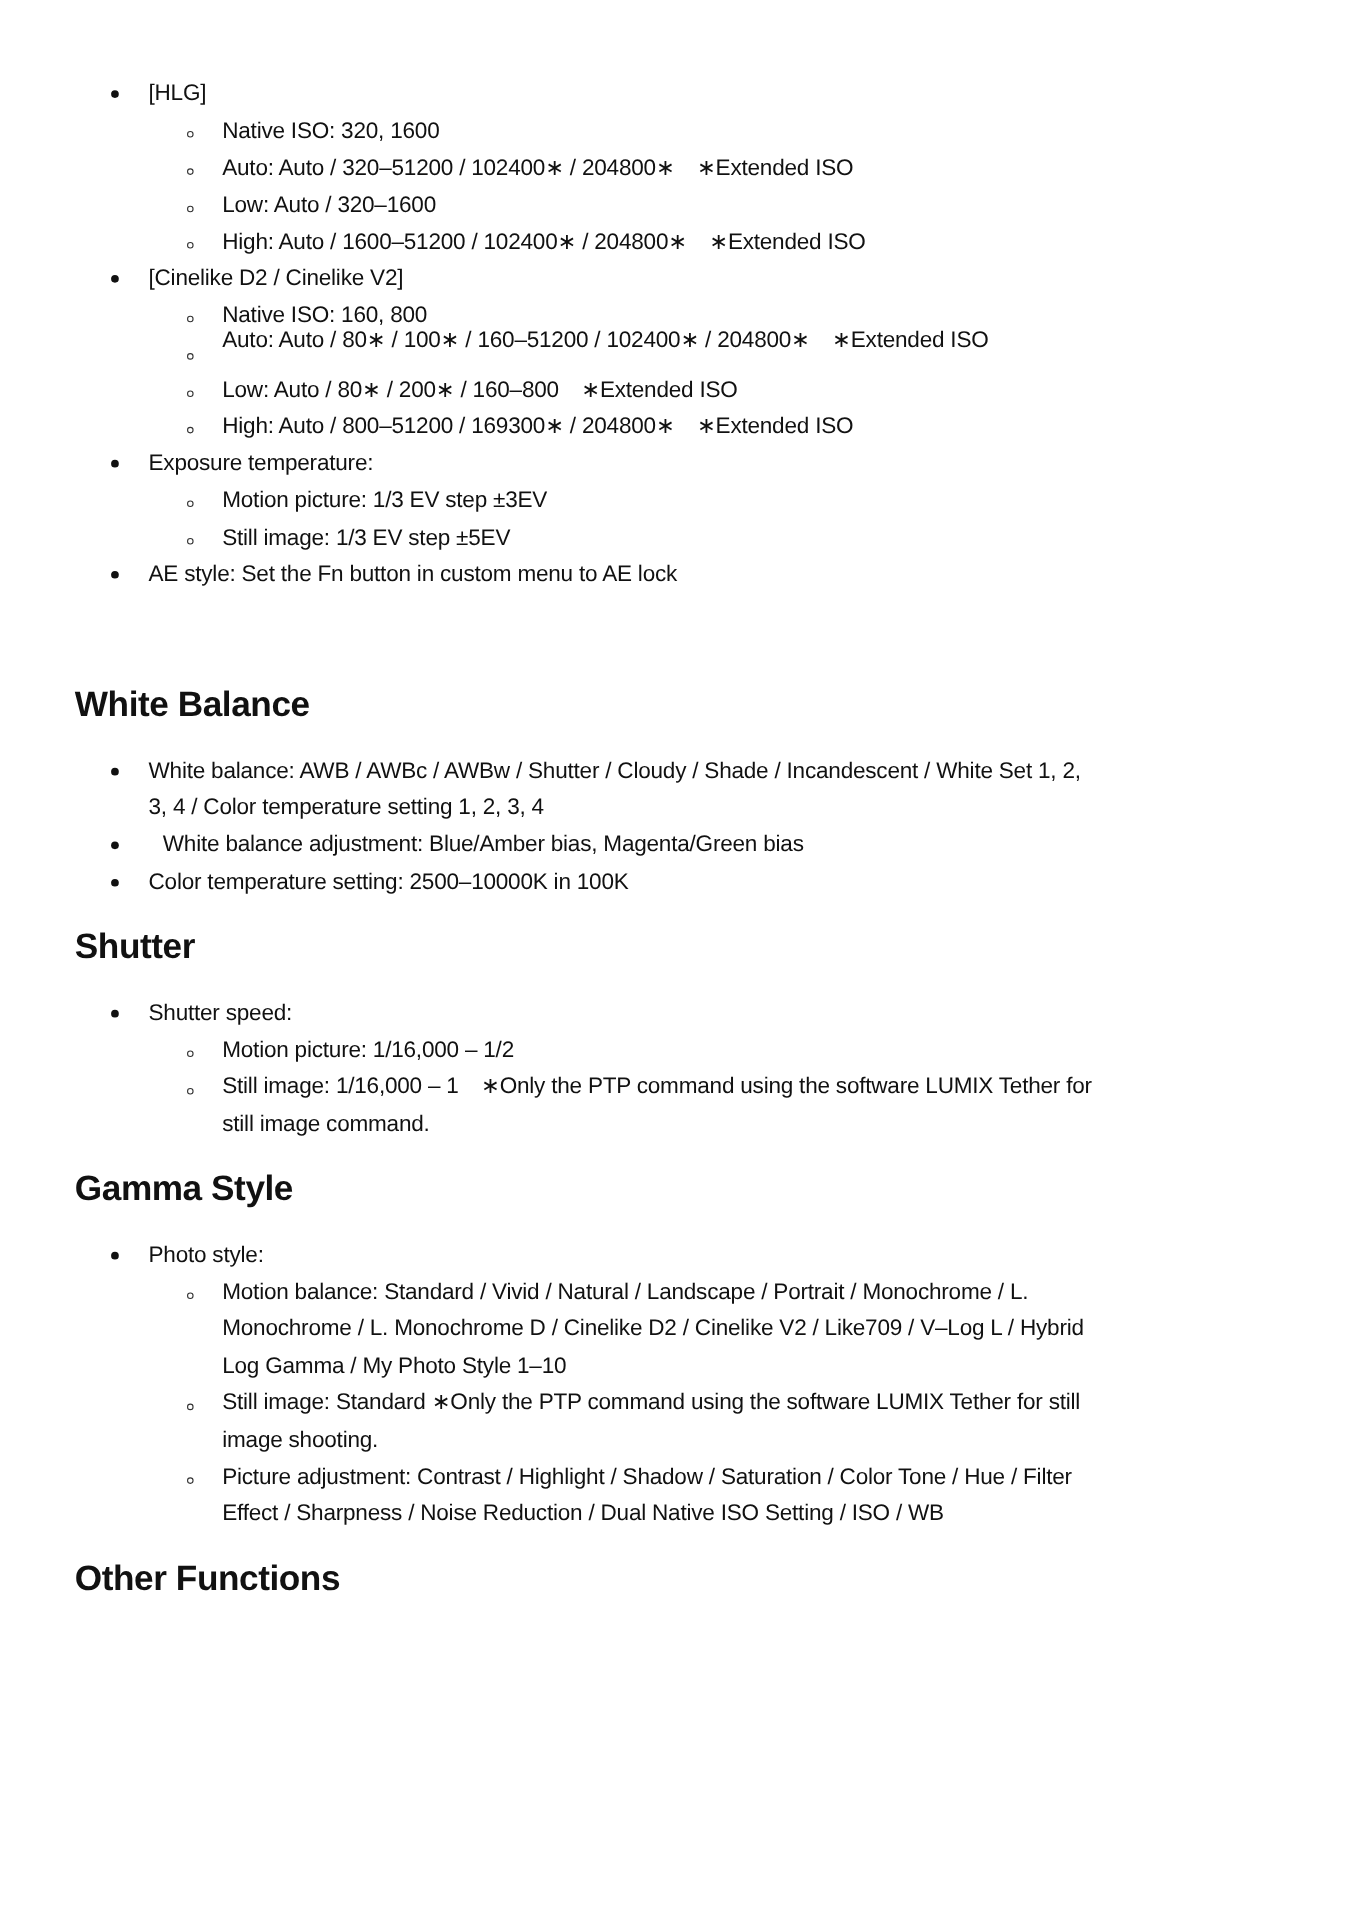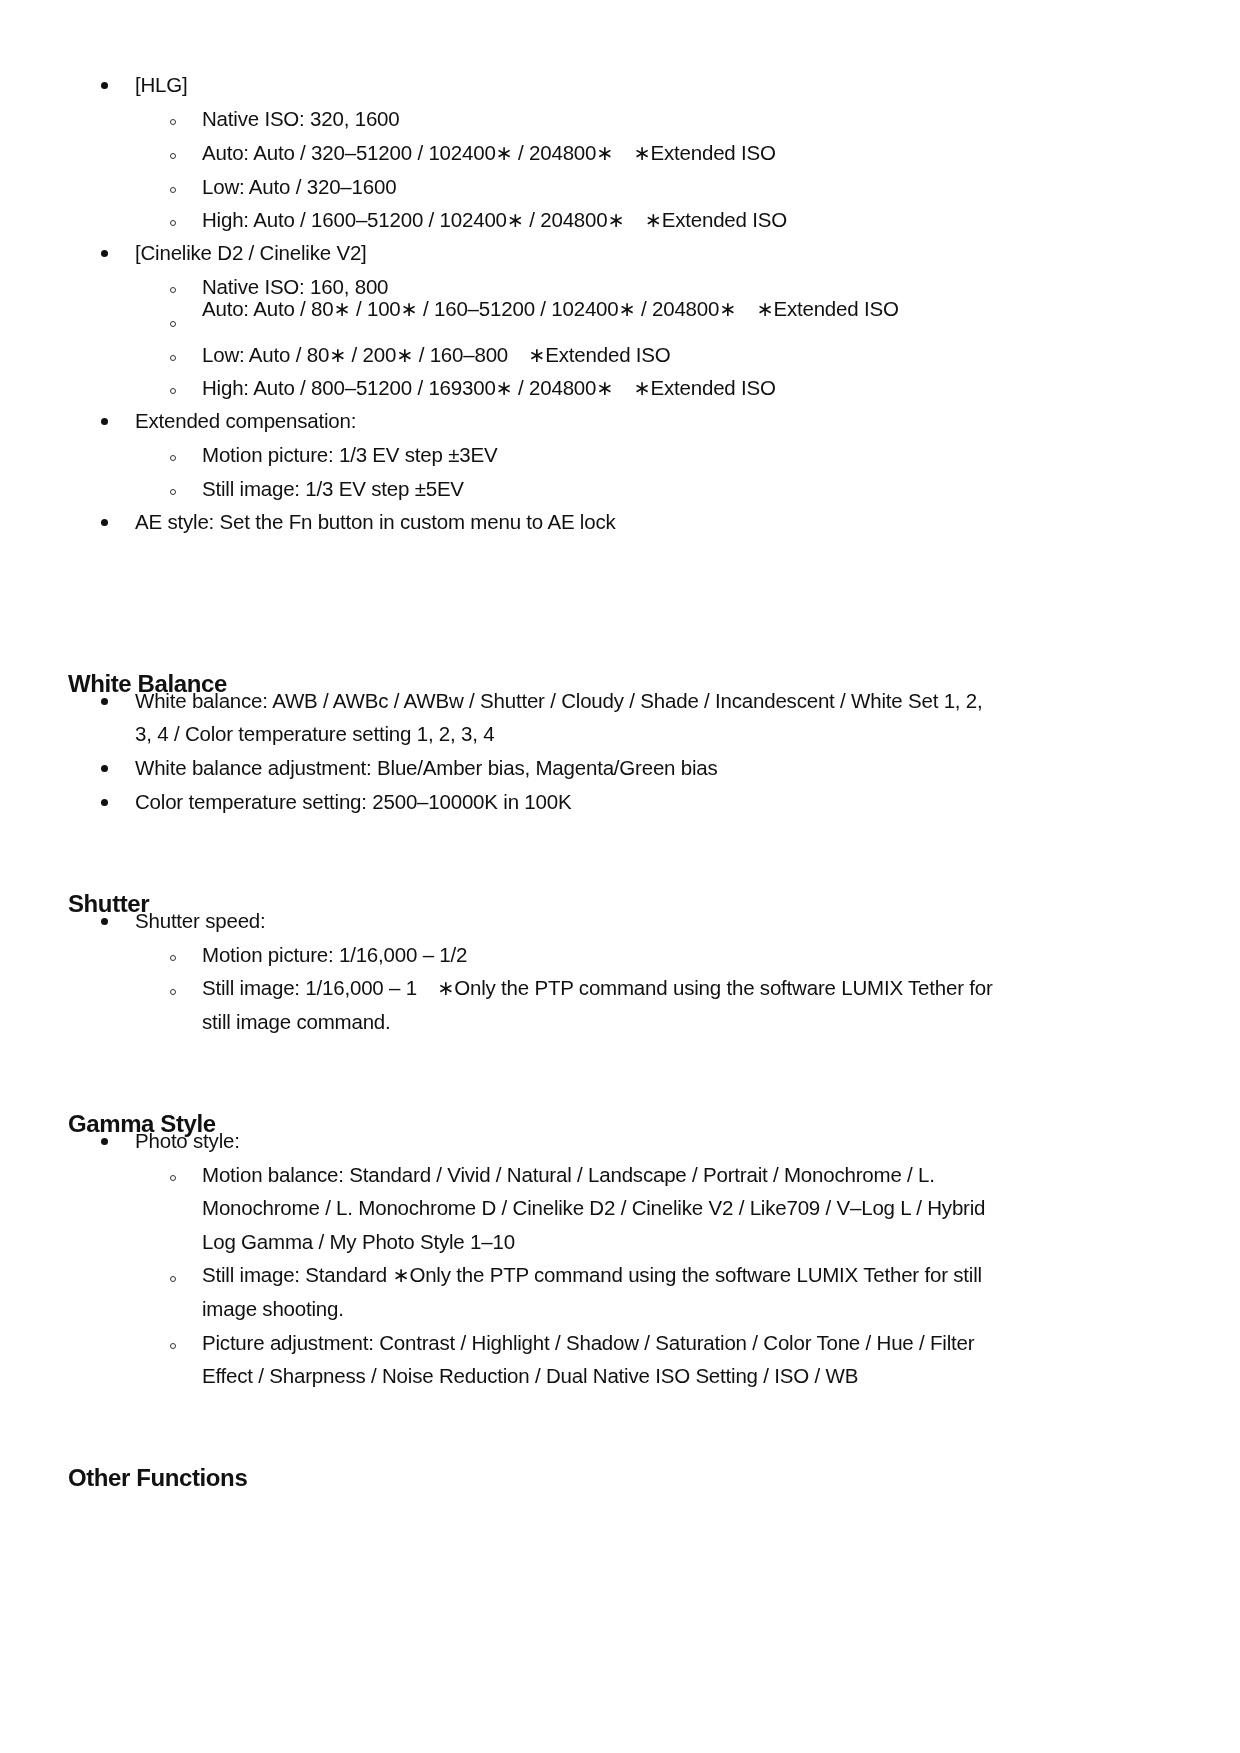--- a/index.html
+++ b/index.html
@@ -12,22 +12,22 @@
       position: absolute; font-size: 20.5px; line-height: 24px; white-space: nowrap;
       letter-spacing: -0.2px;
     }
     .bullet {
       position: absolute; width: 7px; height: 7px; border-radius: 50%; background: #111;
     }
     .subbullet {
       position: absolute; width: 6px; height: 6px; border-radius: 50%; border: 1.3px solid #333; box-sizing: border-box;
     }
     .heading {
-      position: absolute; left: 68px; font-size: 24px; font-weight: bold; line-height: 28px;
-      letter-spacing: -0.4px; white-space: nowrap; margin-top: 44px;
+      position: absolute; left: 68px; font-size: 32px; font-weight: bold; line-height: 28px;
+      letter-spacing: -0.4px; white-space: nowrap;
     }
   </style>
 </head>
 <body>
 
 <div class="page">
 
   <div>
 
     <span class="bullet" style="left:101px;top:82px"></span>
@@ -46,37 +46,37 @@
     <span class="subbullet" style="left:170px;top:287px"></span>
     <div class="line" style="left:202px;top:275px">Native ISO: 160, 800</div>
     <span class="subbullet" style="left:170px;top:321px"></span>
     <div class="line" style="left:202px;top:297px">Auto: Auto / 80∗ / 100∗ / 160–51200 / 102400∗ / 204800∗　∗Extended ISO</div>
     <span class="subbullet" style="left:170px;top:355px"></span>
     <div class="line" style="left:202px;top:343px">Low: Auto / 80∗ / 200∗ / 160–800　∗Extended ISO</div>
     <span class="subbullet" style="left:170px;top:388px"></span>
     <div class="line" style="left:202px;top:376px">High: Auto / 800–51200 / 169300∗ / 204800∗　∗Extended ISO</div>
 
     <span class="bullet" style="left:101px;top:418px"></span>
-    <div class="line" style="left:135px;top:409px">Extended compensation:</div>
+    <div class="line" style="left:135px;top:409px">Exposure temperature:</div>
     <span class="subbullet" style="left:170px;top:455px"></span>
     <div class="line" style="left:202px;top:443px">Motion picture: 1/3 EV step ±3EV</div>
     <span class="subbullet" style="left:170px;top:489px"></span>
     <div class="line" style="left:202px;top:477px">Still image: 1/3 EV step ±5EV</div>
 
     <span class="bullet" style="left:101px;top:519px"></span>
     <div class="line" style="left:135px;top:510px">AE style: Set the Fn button in custom menu to AE lock</div>
   </div>
 
   <div>
     <div class="heading" style="top:626px">White Balance</div>
     <span class="bullet" style="left:101px;top:698px"></span>
     <div class="line" style="left:135px;top:689px">White balance: AWB / AWBc / AWBw / Shutter / Cloudy / Shade / Incandescent / White Set 1, 2,</div>
     <div class="line" style="left:135px;top:722px">3, 4 / Color temperature setting 1, 2, 3, 4</div>
     <span class="bullet" style="left:101px;top:765px"></span>
-    <div class="line" style="left:135px;top:756px">White balance adjustment: Blue/Amber bias, Magenta/Green bias</div>
+    <div class="line" style="left:148px;top:756px">White balance adjustment: Blue/Amber bias, Magenta/Green bias</div>
     <span class="bullet" style="left:101px;top:799px"></span>
     <div class="line" style="left:135px;top:790px">Color temperature setting: 2500–10000K in 100K</div>
   </div>
 
   <div>
     <div class="heading" style="top:846px">Shutter</div>
     <span class="bullet" style="left:101px;top:918px"></span>
     <div class="line" style="left:135px;top:909px">Shutter speed:</div>
     <span class="subbullet" style="left:170px;top:955px"></span>
     <div class="line" style="left:202px;top:943px">Motion picture: 1/16,000 – 1/2</div>

